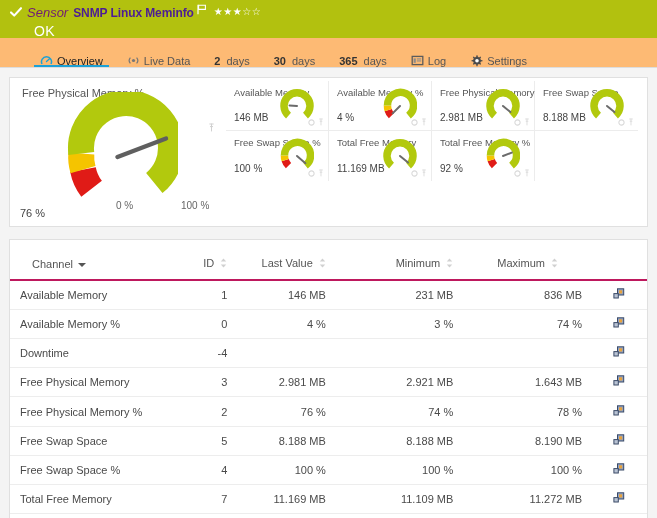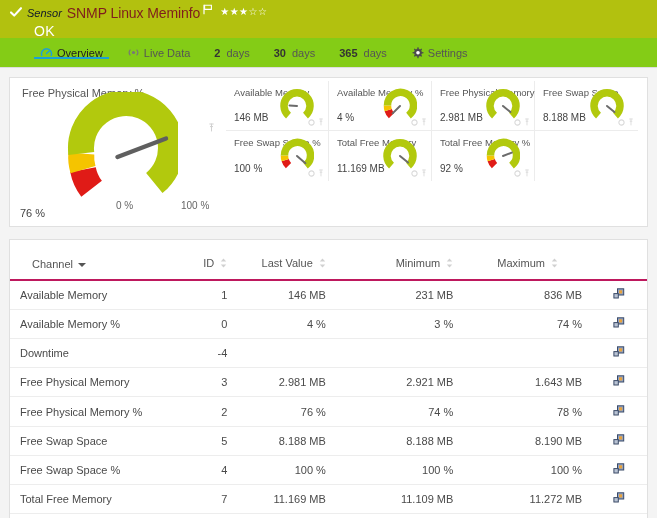--- a/index.html
+++ b/index.html
@@ -44,29 +44,29 @@
   .check-icon {
     width: 14px;
     height: 14px;
     margin-right: 4px;
     flex: 0 0 auto;
     position: relative;
     top: -1px;
   }
   .sensor-word {
     font-style: italic;
-    font-size: 11px;
-    color: #0f172a;
+    font-size: 13px;
+    color: #701a75;
     margin-right: 5px;
     font-weight: normal;
   }
   .sensor-title {
-    font-size: 14px;
-    font-weight: normal;
-    color: #7f1d1d;
+    font-size: 12px;
+    font-weight: bold;
+    color: #4c1d95;
     letter-spacing: -0.1px;
   }
   .flag-icon {
     width: 10px;
     height: 11px;
     margin-left: 3px;
     position: relative;
     top: -3px;
   }
   .stars {
@@ -81,25 +81,25 @@
   .hdr-status {
     color: #ffffff;
     font-size: 14px;
     padding-left: 25px;
     padding-top: 2px;
     letter-spacing: 0.3px;
   }
 
   
   .tabbar {
-    background: #84cc16;
+    background: #fdba74;
     height: 30px;
     border-bottom: 1px solid #dddddd;
     display: flex;
-    align-items: center;
+    align-items: flex-end;
     padding-left: 28px;
     box-sizing: border-box;
   }
   .tab {
     display: flex;
     align-items: center;
     gap: 4px;
     padding: 0 12px;
     font-size: 11px;
     color: #555555;
@@ -344,20 +344,31 @@
       <span class="num">30</span>
       <span class="tab-label">days</span>
     </div>
 
     <div class="tab">
       <span class="num">365</span>
       <span class="tab-label">days</span>
     </div>
 
 
+    <div class="tab">
+      <span class="tab-ico">
+        <svg width="13" height="13" viewBox="0 0 13 13">
+          <rect x="1.2" y="2.4" width="10.6" height="8.2" fill="none" stroke="#5c5c5c" stroke-width="1.3"></rect>
+          <rect x="2.6" y="4.4" width="2.2" height="4.4" fill="#8c8c8c"></rect>
+          <rect x="5.8" y="4.4" width="4.4" height="1.1" fill="#8c8c8c"></rect>
+          <rect x="5.8" y="6.4" width="4.4" height="1.1" fill="#8c8c8c"></rect>
+        </svg>
+      </span>
+      <span class="tab-label">Log</span>
+    </div>
 
     <div class="tab">
       <span class="tab-ico">
         <svg width="13" height="13" viewBox="0 0 13 13">
           <path d="M6.5 1.2 L7.5 1.2 L7.8 2.8 L9.1 3.4 L10.4 2.6 L11.1 3.3 L10.3 4.6 L10.9 5.9 L12.5 6.2 L12.5 7.2 L10.9 7.5 L10.3 8.8 L11.1 10.1 L10.4 10.8 L9.1 10 L7.8 10.6 L7.5 12.2 L6.5 12.2 L6.2 10.6 L4.9 10 L3.6 10.8 L2.9 10.1 L3.7 8.8 L3.1 7.5 L1.5 7.2 L1.5 6.2 L3.1 5.9 L3.7 4.6 L2.9 3.3 L3.6 2.6 L4.9 3.4 L6.2 2.8 Z" fill="#4b4b4b"></path>
           <circle cx="7" cy="6.7" r="1.8" fill="#ffffff"></circle>
         </svg>
       </span>
       <span class="tab-label">Settings</span>
     </div>

